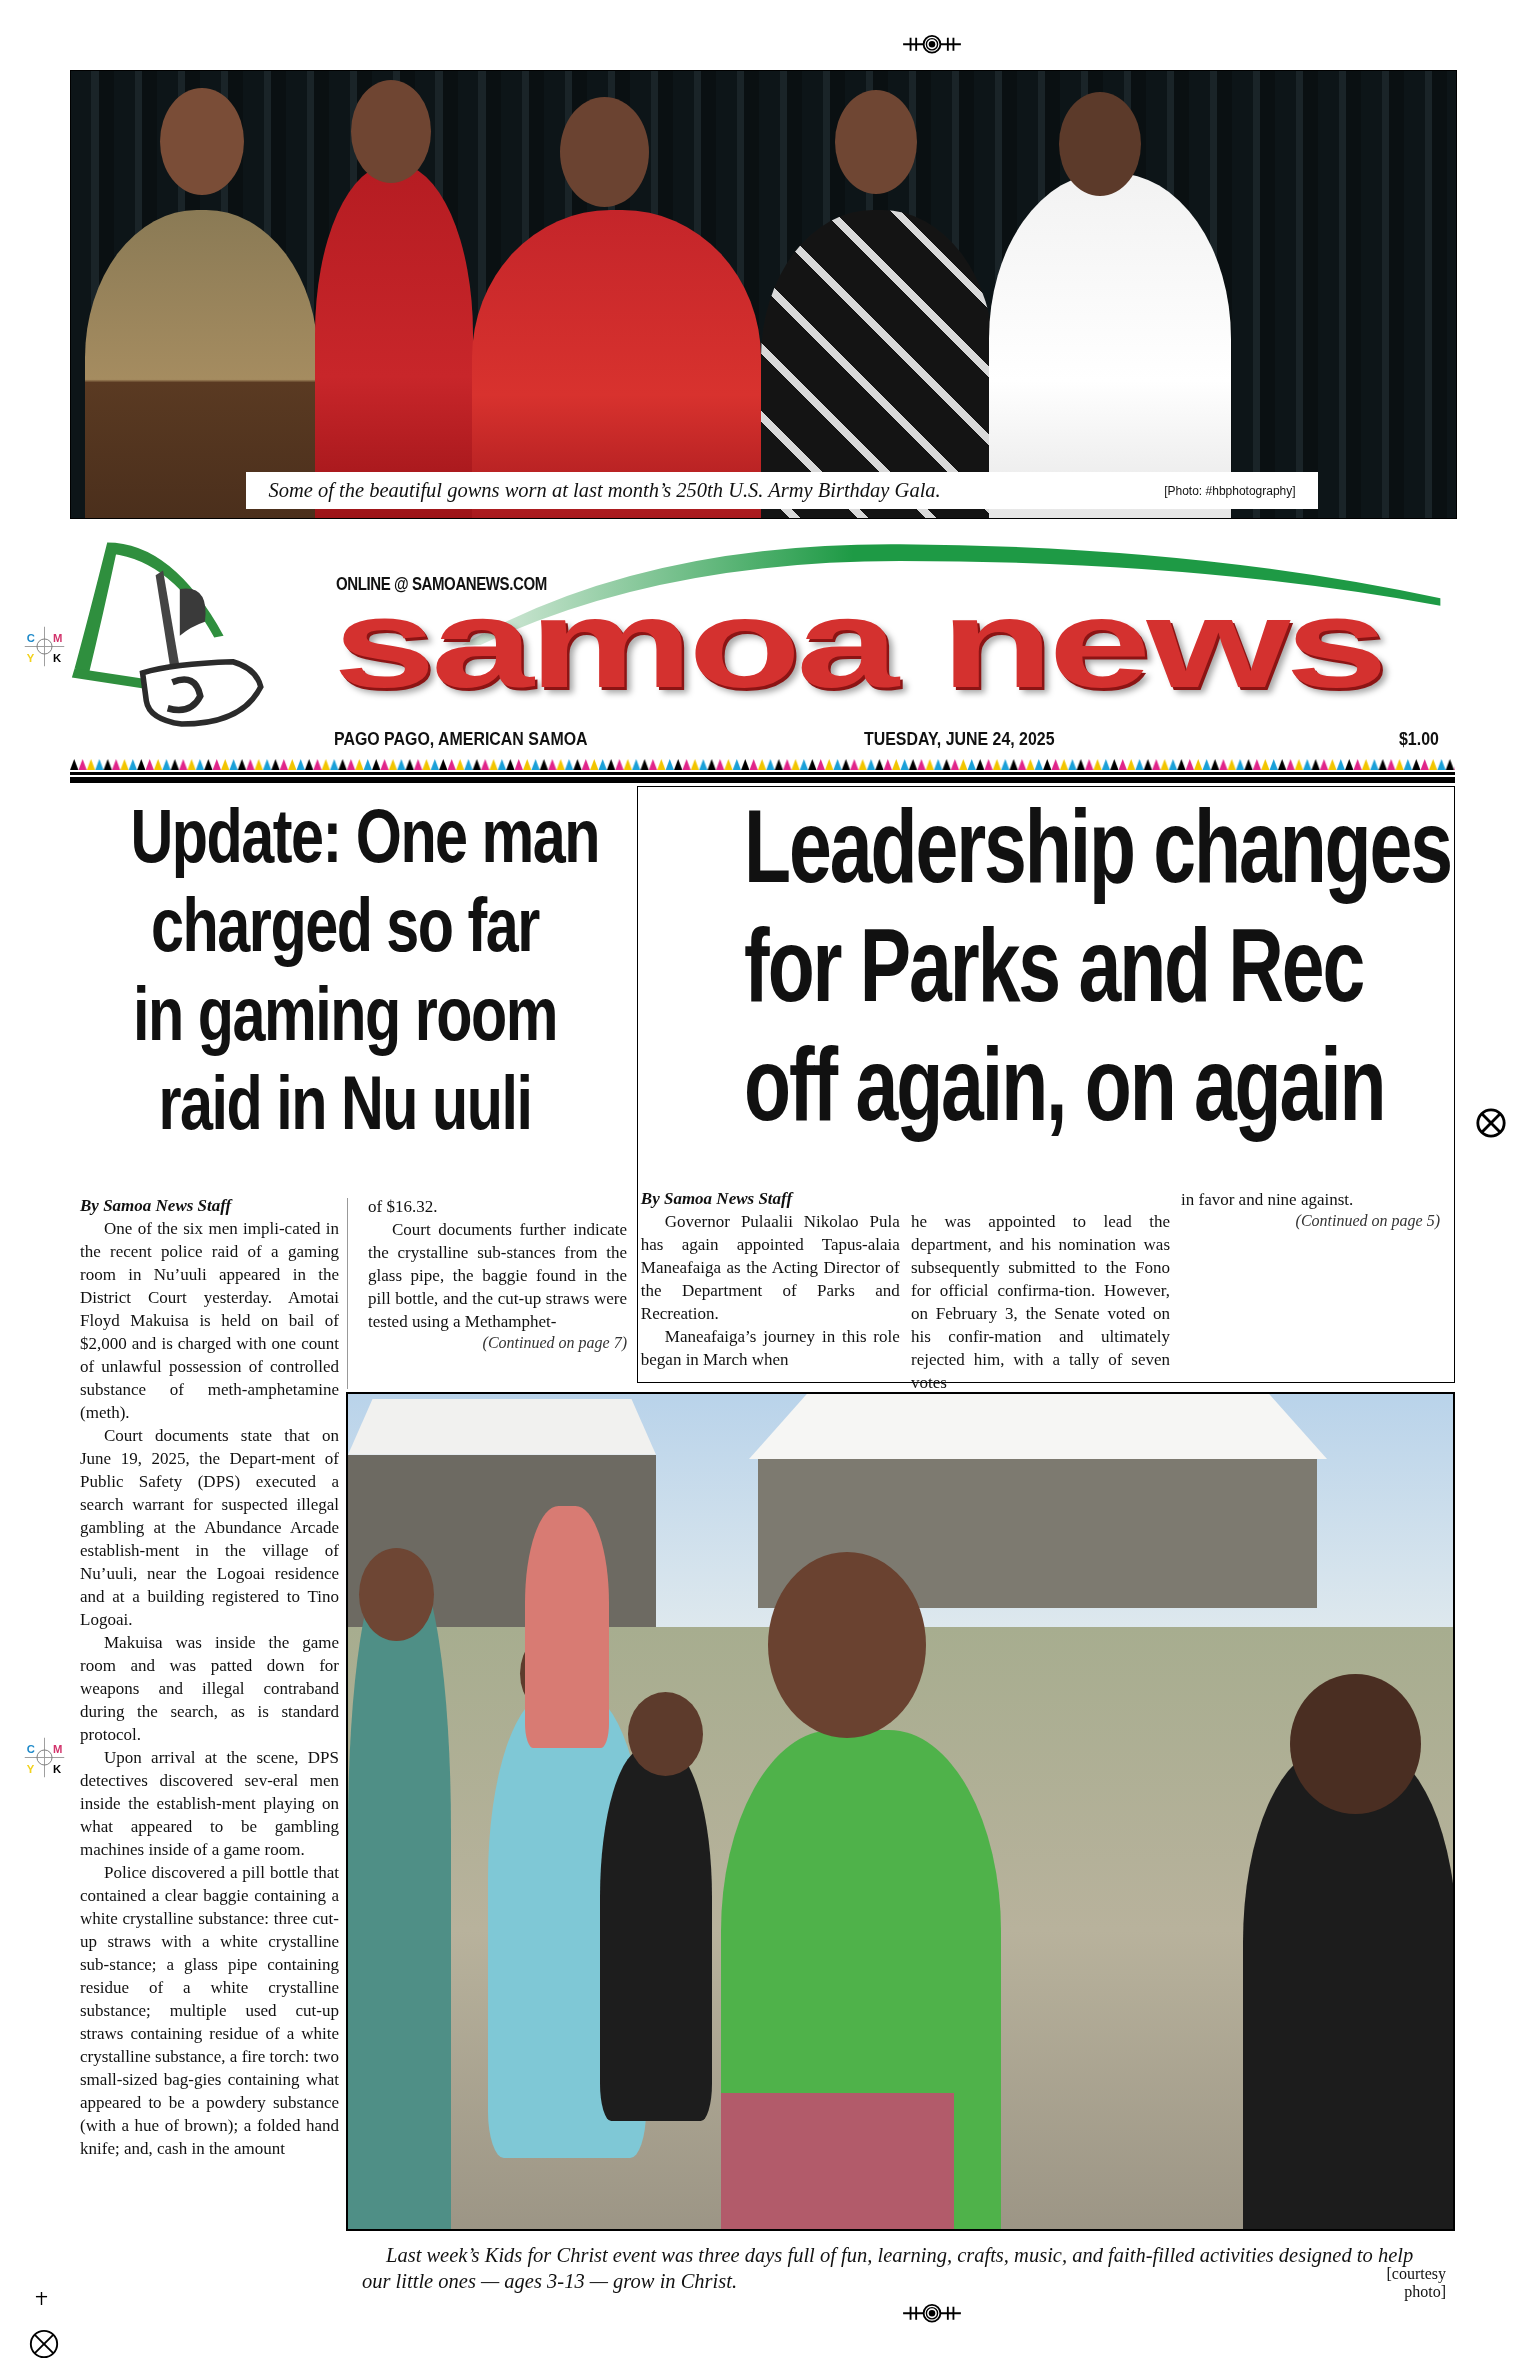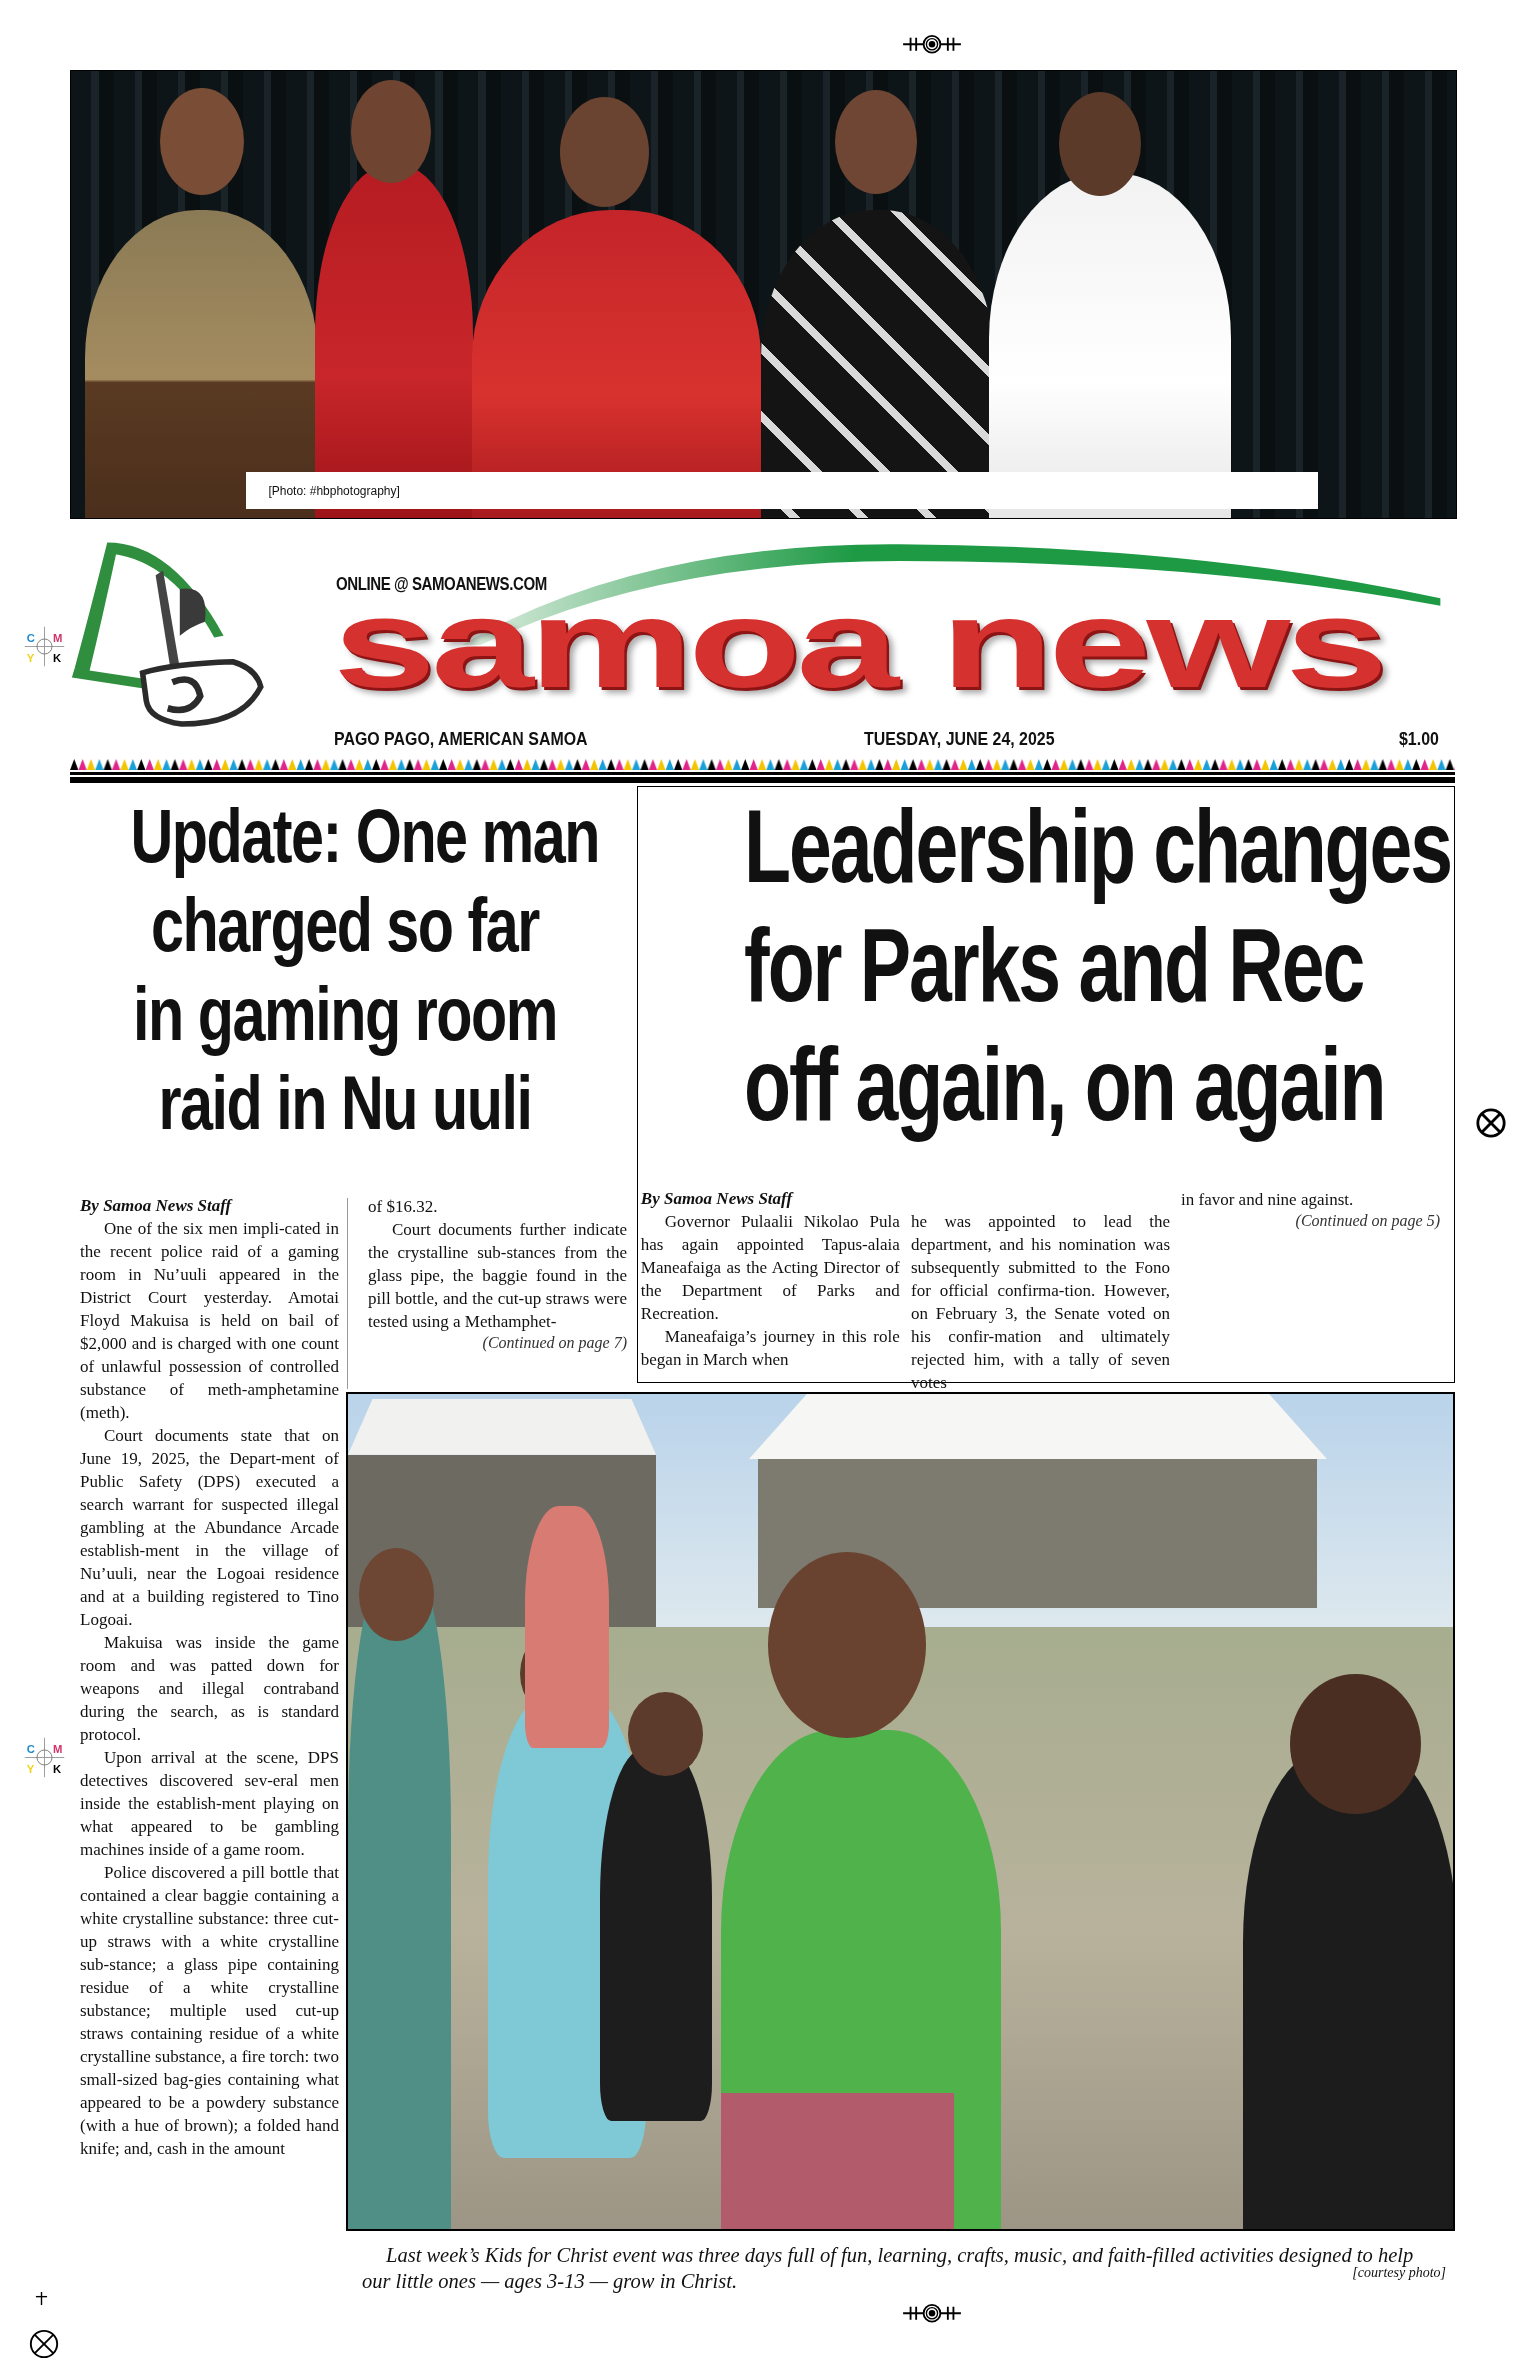--- a/index.html
+++ b/index.html
@@ -52,21 +52,21 @@
   
   .right-box { left:637px; top:786px; width:818px; height:597px; border:1.9px solid #000; box-sizing:border-box; }
   .right-headline { position:absolute; left:0; top:0; width:100%; text-align:center; font-family:"Liberation Sans", sans-serif; font-weight:bold; font-size:104px; line-height:119px; letter-spacing:-2.8px; transform:scaleX(0.74); transform-origin:center top; white-space:nowrap; }
   .right-headline div { white-space:nowrap; }
   .right-col { position:absolute; top:401px; width:259px; }
 
   
   .kids-photo { left:346px; top:1392px; width:1109px; height:839px; border:2.8px solid #000; box-sizing:border-box; overflow:hidden; background:#9aa38c; }
   .kids-caption { left:357px; top:2237px; width:1091px; font-style:italic; font-size:20.5px; line-height:26px; font-family:"Liberation Serif", serif; }
   .kids-caption p { margin:5px; text-indent:24px; }
-  .kids-credit { left:1342px; top:2265px; width:104px; font-size:14px; text-align:right; font-family:"Liberation Serif", serif;font-style:italic; }
+  .kids-credit { left:1342px; top:2265px; width:104px; font-size:16px; text-align:right; font-family:"Liberation Serif", serif; }
 </style>
 </head>
 <body>
 
 <div class="abs reg-top">
   <svg width="62" height="20.5" viewBox="0 0 66 22">
       <line x1="2" y1="11" x2="64" y2="11" stroke="#000" stroke-width="2"></line>
       <line x1="10" y1="4" x2="10" y2="18" stroke="#000" stroke-width="2"></line>
       <line x1="16" y1="4" x2="16" y2="18" stroke="#000" stroke-width="2"></line>
       <line x1="50" y1="4" x2="50" y2="18" stroke="#000" stroke-width="2"></line>
@@ -140,20 +140,21 @@
   <div class="head" style="left:89px;top:17px;width:84px;height:107px;background:#7a4d37;"></div>
   <div class="person" style="left:244px;width:158px;height:354px;background:linear-gradient(180deg,#b51c22,#c8262a 60%,#9d1418);"></div>
   <div class="head" style="left:280px;top:9.3px;width:80px;height:103px;background:#6f4532;"></div>
   <div class="person" style="left:401px;width:289px;height:308px;background:linear-gradient(180deg,#c4252a,#d8322e 60%,#a81a1e);"></div>
   <div class="head" style="left:489px;top:26px;width:89px;height:110px;background:#6b4331;"></div>
   <div class="person" style="left:690px;width:233px;height:308px;background:repeating-linear-gradient(45deg,#141414 0 20.5px,#d9d9d9 20.5px 28px,#141414 28px 48px);"></div>
   <div class="head" style="left:764px;top:18.6px;width:82px;height:104px;background:#6f4633;"></div>
   <div class="person" style="left:918px;width:242px;height:345px;background:linear-gradient(180deg,#f2f2f2,#ffffff 60%,#e6e6e6);"></div>
   <div class="head" style="left:988px;top:20.5px;width:82px;height:104px;background:#5c3a2a;"></div>
   <div class="top-caption">
+    <span class="cap">Some of the beautiful gowns worn at last month’s 250th U.S. Army Birthday Gala.</span>
     <span class="credit">[Photo: #hbphotography]</span>
   </div>
 </div>
 
 <div class="abs masthead">
   <svg class="mast-logo" viewBox="0 0 245 210">
     <path d="M 40 10 Q 110 10 165 110 L 155 112 Q 110 30 45 22 Z" fill="#2f8f3e"></path>
     <path d="M 40 10 Q 20 90 5 145 L 20 152 Q 35 90 50 20 Z" fill="#2f8f3e"></path>
     <path d="M 5 145 L 90 158 L 88 168 L 2 155 Z" fill="#2f8f3e"></path>
     <path d="M 100 40 L 118 145 L 108 146 L 92 45 Z" fill="#444"></path>

